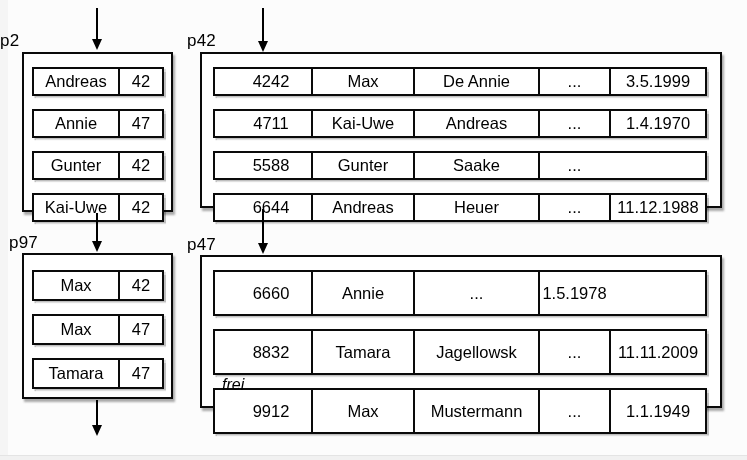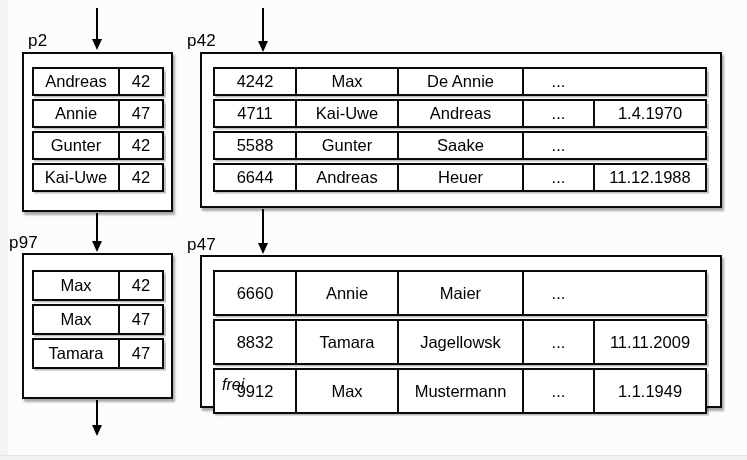--- a/index.html
+++ b/index.html
@@ -33,21 +33,21 @@
   .page-box {
     position: absolute;
     background: #ffffff;
     border: 2px solid #0a0a0a;
     box-shadow: 2px 3px 2px rgba(70,70,70,0.45);
   }
   .d-table {
     position: absolute;
     display: flex;
     flex-direction: column;
-    gap: 3px;
+    gap: 13px;
   }
   .t-row {
     display: flex;
     border: 2px solid #0a0a0a;
     background: #fff;
     box-shadow: 1.5px 2px 1px rgba(0,0,0,0.25);
   }
   .t-cell {
     display: flex;
     align-items: center;
@@ -60,21 +60,21 @@
   
   .tbl-small { width: 132px; }
   .tbl-p2  .t-row { height: 29px; }
   .tbl-p97 .t-row { height: 31px; }
   .tbl-small .t-cell:nth-child(1) { width: 84px; }
   .tbl-small .t-cell:nth-child(2) { flex: 1; }
   
   .tbl-big { width: 494px; }
   .tbl-p42 .t-row { height: 29px; }
   .tbl-p47 .t-row { height: 46px; }
-  .tbl-big .t-cell:nth-child(1) { width: 80px; }
+  .tbl-big .t-cell:nth-child(1) { width: 80px; margin-left: 16px; }
   .tbl-big .t-cell:nth-child(2) { width: 102px; }
   .tbl-big .t-cell:nth-child(3) { width: 125px; }
   .tbl-big .t-cell:nth-child(4) { width: 71px; }
   .tbl-big .t-cell:nth-child(5) { flex: 1; }
   
   .arrow { position: absolute; width: 12px; }
   .arrow .stem {
     position: absolute; left: 5px; top: 0; bottom: 9px;
     width: 1.6px; background: #000;
   }
@@ -101,21 +101,21 @@
 
   <div class="arrow" style="left:91px; top:8px; height:42px;">
     <div class="stem"></div>
     <div class="head"></div>
   </div>
   <div class="arrow" style="left:257px; top:8px; height:44px;">
     <div class="stem"></div>
     <div class="head"></div>
   </div>
 
-  <div class="page-label" style="left:28px; top:31px;text-align:right;">p2</div>
+  <div class="page-label" style="left:0; top:31px;text-align:right;">p2</div>
   <div class="page-box" style="left:22px; top:52px; width:151px; height:160px;">
     <div class="d-table tbl-small tbl-p2" style="left:8px; top:13px;">
         <div class="t-row">
           <div class="t-cell">Andreas</div>
           <div class="t-cell">42</div>
         </div>
         <div class="t-row">
           <div class="t-cell">Annie</div>
           <div class="t-cell">47</div>
         </div>
@@ -131,20 +131,21 @@
   </div>
 
   <div class="page-label" style="left:187px; top:31px;">p42</div>
   <div class="page-box" style="left:200px; top:52px; width:522px; height:156px;">
     <div class="d-table tbl-big tbl-p42" style="left:11px; top:13px;">
         <div class="t-row">
           <div class="t-cell">4242</div>
           <div class="t-cell">Max</div>
           <div class="t-cell">De Annie</div>
           <div class="t-cell">...</div>
+          <div class="t-cell">3.5.1999</div>
         </div>
         <div class="t-row">
           <div class="t-cell">4711</div>
           <div class="t-cell">Kai-Uwe</div>
           <div class="t-cell">Andreas</div>
           <div class="t-cell">...</div>
           <div class="t-cell">1.4.1970</div>
         </div>
         <div class="t-row">
           <div class="t-cell">5588</div>
@@ -189,22 +190,22 @@
         </div>
       </div>
   </div>
 
   <div class="page-label" style="left:187px; top:235px;">p47</div>
   <div class="page-box" style="left:200px; top:255px; width:522px; height:153px;">
     <div class="d-table tbl-big tbl-p47" style="left:11px; top:13px;">
         <div class="t-row">
           <div class="t-cell">6660</div>
           <div class="t-cell">Annie</div>
-          <div class="t-cell">Maier</div>
-          <div class="t-cell">...</div>
+          <div class="t-cell">...</div>
+          <div class="t-cell">1.5.1978</div>
         </div>
         <div class="t-row">
           <div class="t-cell">8832</div>
           <div class="t-cell">Tamara</div>
           <div class="t-cell">Jagellowsk</div>
           <div class="t-cell">...</div>
           <div class="t-cell">11.11.2009</div>
         </div>
         <div class="t-row">
           <div class="t-cell">9912</div>

